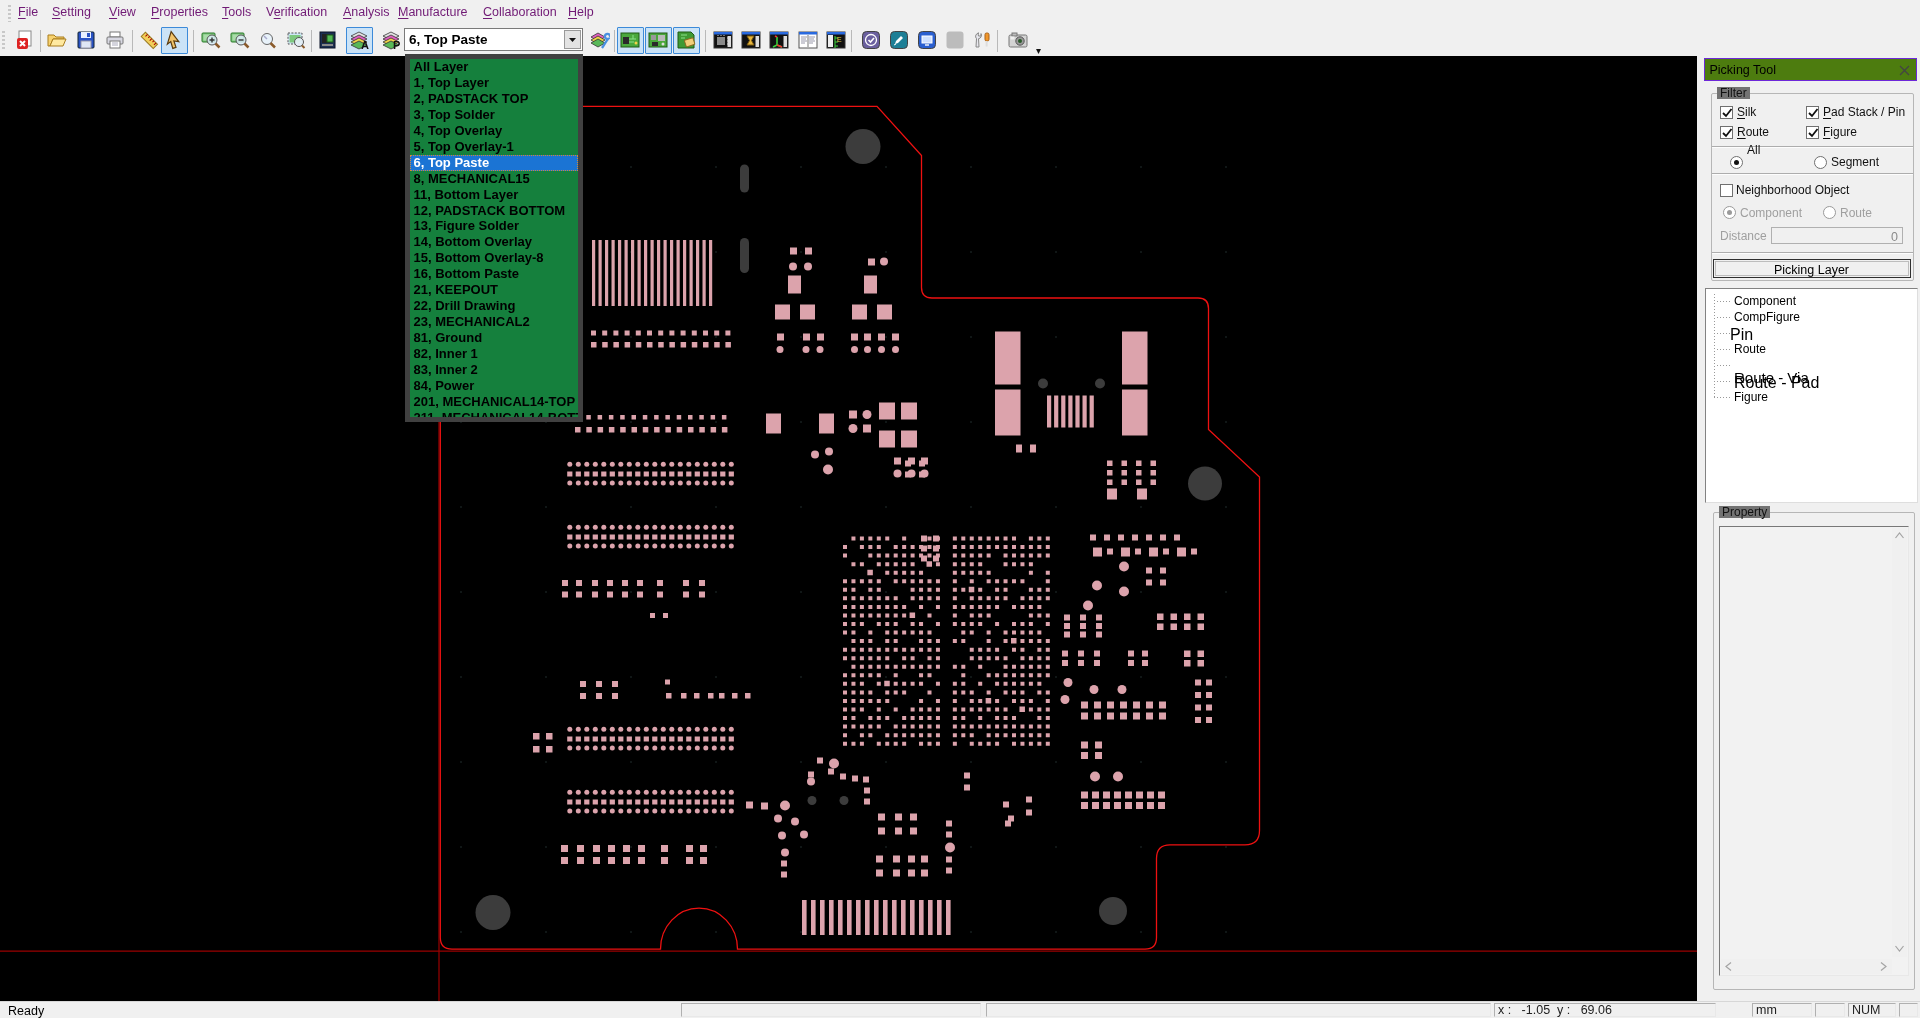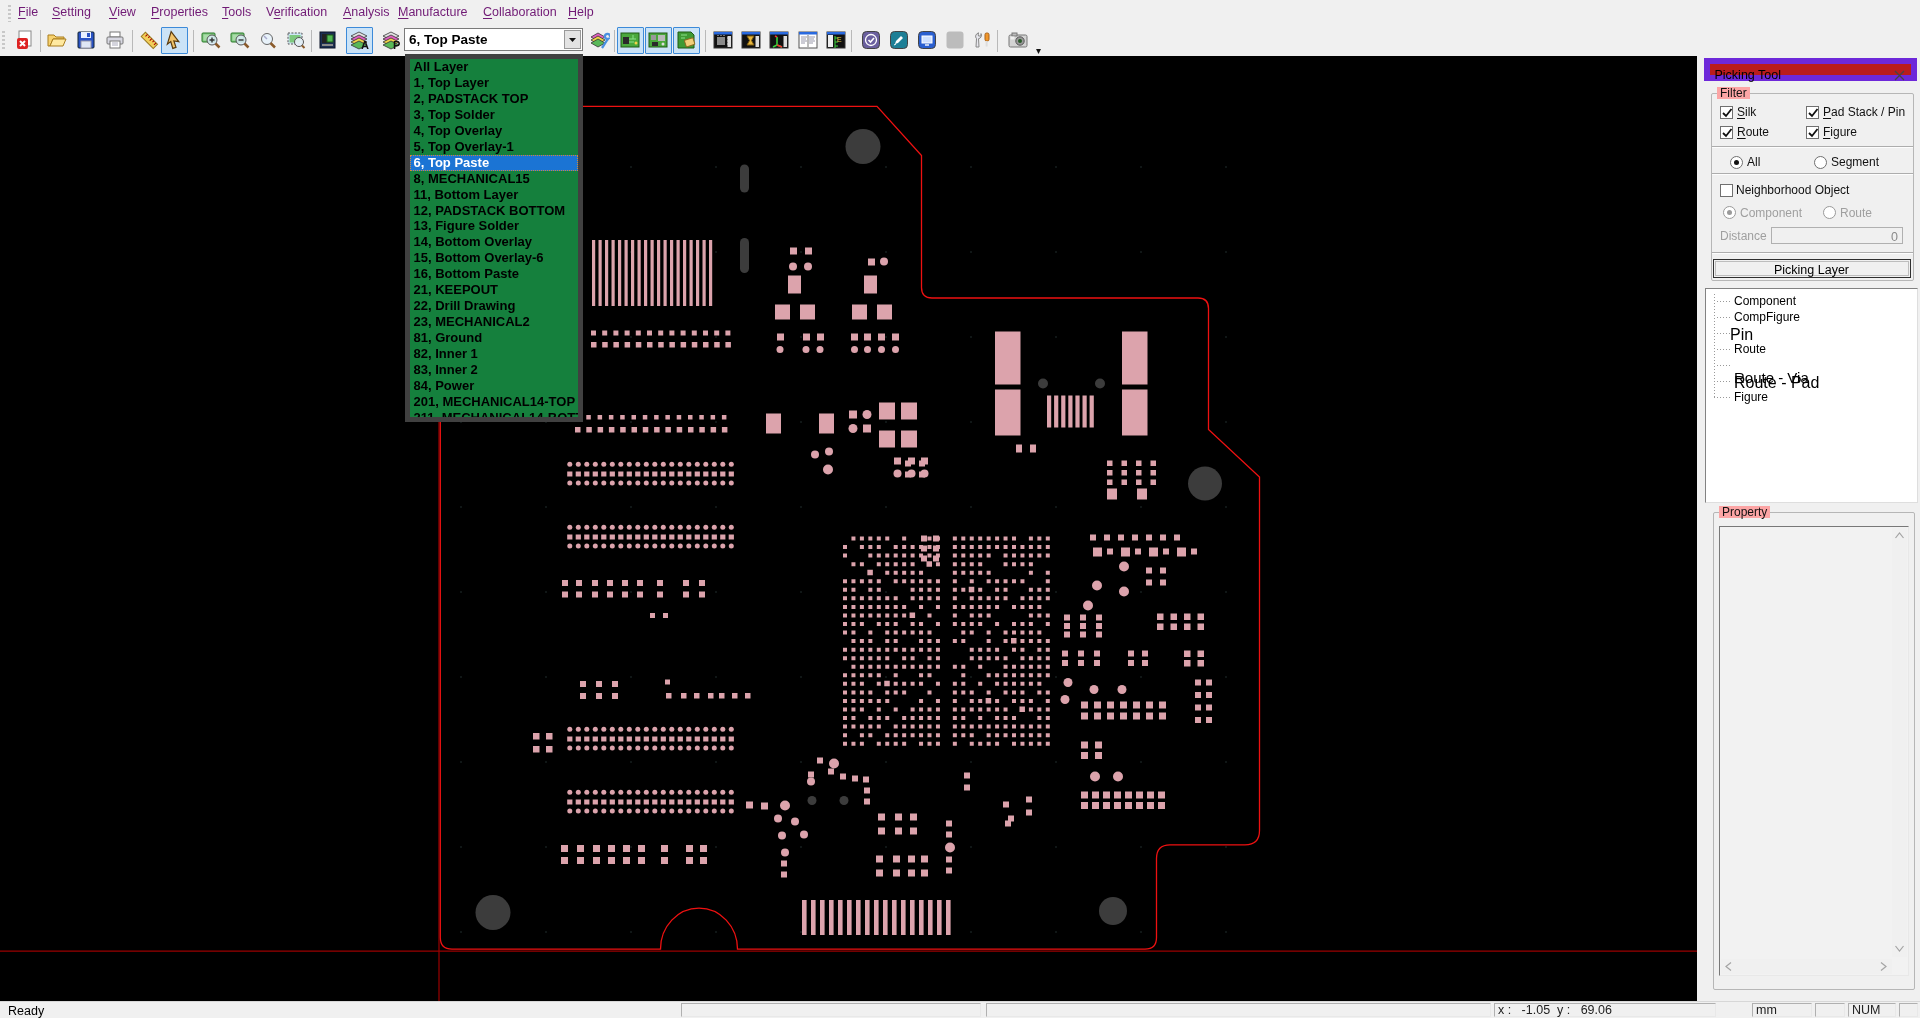--- a/index.html
+++ b/index.html
@@ -11,21 +11,21 @@
 .tbtn{position:absolute;top:1px;width:24px;height:25px}
 .sel{background:#cbe3f7;border:1.5px solid #3c8ad9;border-radius:1px;top:-0.5px;height:27px}
 #canvas{position:absolute;left:0;top:55.5px;width:1697px;height:945px;background:#000}
 #rpanel{position:absolute;left:1697px;top:55px;width:223px;height:946px;background:#f0f0f0}
 #statusbar{position:absolute;left:0;top:1000.5px;width:1920px;height:17.5px;background:#f0f0f0;border-top:1px solid #d7d7d7;font-size:12.5px}
 .spanel{position:absolute;top:1.5px;height:14px;border:1px solid;border-color:#b0b0b0 #e8e8e8 #e8e8e8 #b0b0b0;background:#f0f0f0;font-size:12.5px;color:#222;padding-left:3px;line-height:13px;white-space:pre}
 #droplist{position:absolute;left:404.5px;top:53.8px;width:178.5px;height:368px;background:#15803d;border:5px solid #404040;z-index:50;overflow:hidden}
 .dli{height:15.97px;line-height:15.97px;font-size:13px;font-weight:bold;color:#000;padding-left:4px;white-space:pre;overflow:hidden}
 .dlisel{background:#1b74d4;color:#fff;outline:1px dotted #cf8a3a;outline-offset:-1px}
 .gb{position:absolute;border:1px solid #b6b6b6;border-radius:2px}
-.gblab{position:absolute;background:#fca5a5;padding:0 3px;font-size:12px;color:#111;line-height:12px}
+.gblab{position:absolute;background:#737373;padding:0 3px;font-size:12px;color:#111;line-height:12px}
 .cb{position:absolute;width:13px;height:13px;background:#fff;border:1px solid #707070}
 .cb svg{position:absolute;left:-1px;top:-1px}
 .rlab{position:absolute;font-size:12px;color:#111;white-space:pre}
 .glab{position:absolute;font-size:12px;color:#9f9f9f;white-space:pre}
 .radio{position:absolute;width:13px;height:13px;border:1px solid #707070;border-radius:50%;background:#fff}
 .rdot{position:absolute;left:3px;top:3px;width:5px;height:5px;border-radius:50%;background:#111}
 .hsep{position:absolute;height:2px;border-top:1px solid #adadad;border-bottom:1px solid #fdfdfd}
 u{text-decoration-thickness:1px;text-underline-offset:2px}
 </style></head><body>
 <div id="menubar">
@@ -496,21 +496,21 @@
         <circle cx="1068" cy="682" r="4.5"></circle>
         <circle cx="1094" cy="689" r="4.5"></circle>
         <circle cx="1122" cy="689" r="4.5"></circle>
         <circle cx="1065" cy="699" r="4.5"></circle>
         <circle cx="1095" cy="776" r="5"></circle>
         <circle cx="1118" cy="776" r="5"></circle>
 </g>
 </svg>
   </div>
 <div id="rpanel">
-    <div style="position:absolute;left:6.5px;top:2.5px;width:213px;height:23px;border:6px solid #6d28d9;background:#b91c1c">
+    <div style="position:absolute;left:6.5px;top:2.5px;width:213px;height:23px;border:1px solid #6d28d9;background:#4d7c0f">
       <div style="position:absolute;left:5px;top:4px;font-size:12.5px">Picking Tool</div>
       <svg width="11" height="11" style="position:absolute;right:6px;top:6px">
         <path d="M1 1l9 9M10 1l-9 9" stroke="#444" stroke-width="1.3"></path>
       </svg>
     </div>
     <div class="gb" style="left:13.5px;top:38px;width:203px;height:188px"></div>
     <div class="gblab" style="left:20px;top:32px">Filter</div>
     <div class="cb" style="left:22.5px;top:50.5px">
       <svg width="15" height="15">
         <path d="M3 7l3 3 5.5-7" stroke="#111" stroke-width="1.8" fill="none"></path>
@@ -532,21 +532,21 @@
     <div class="cb" style="left:109px;top:70.5px">
       <svg width="15" height="15">
         <path d="M3 7l3 3 5.5-7" stroke="#111" stroke-width="1.8" fill="none"></path>
       </svg>
     </div>
     <div class="rlab" style="left:126px;top:70px"><u>F</u>igure</div>
     <div class="hsep" style="left:14.5px;top:90.5px;width:201px"></div>
     <div class="radio" style="left:33px;top:100.5px;border-color:#707070">
       <div class="rdot" style="background:#111"></div>
     </div>
-    <div class="rlab" style="left:50px;top:100px">All</div>
+    <div class="rlab" style="left:50px;top:88px">All</div>
     <div class="radio" style="left:117px;top:100.5px;border-color:#707070"></div>
     <div class="rlab" style="left:134px;top:100px">Segment</div>
     <div class="hsep" style="left:14.5px;top:117.5px;width:201px"></div>
     <div class="cb" style="left:22.5px;top:128.5px"></div>
     <div class="rlab" style="left:39px;top:128px">Neighborhood Object</div>
     <div class="radio" style="left:25.5px;top:151px;border-color:#9a9a9a">
       <div class="rdot" style="background:#9a9a9a"></div>
     </div>
     <div class="glab" style="left:43px;top:150.5px">Component</div>
     <div class="radio" style="left:126px;top:151px;border-color:#9a9a9a"></div>
@@ -613,21 +613,21 @@
     <div class="dli">2, PADSTACK TOP</div>
     <div class="dli">3, Top Solder</div>
     <div class="dli">4, Top Overlay</div>
     <div class="dli">5, Top Overlay-1</div>
     <div class="dli dlisel">6, Top Paste</div>
     <div class="dli">8, MECHANICAL15</div>
     <div class="dli">11, Bottom Layer</div>
     <div class="dli">12, PADSTACK BOTTOM</div>
     <div class="dli">13, Figure Solder</div>
     <div class="dli">14, Bottom Overlay</div>
-    <div class="dli">15, Bottom Overlay-6</div>
+    <div class="dli">15, Bottom Overlay-8</div>
     <div class="dli">16, Bottom Paste</div>
     <div class="dli">21, KEEPOUT</div>
     <div class="dli">22, Drill Drawing</div>
     <div class="dli">23, MECHANICAL2</div>
     <div class="dli">81, Ground</div>
     <div class="dli">82, Inner 1</div>
     <div class="dli">83, Inner 2</div>
     <div class="dli">84, Power</div>
     <div class="dli">201, MECHANICAL14-TOP</div>
     <div class="dli">211, MECHANICAL14-BOTTOM</div>

